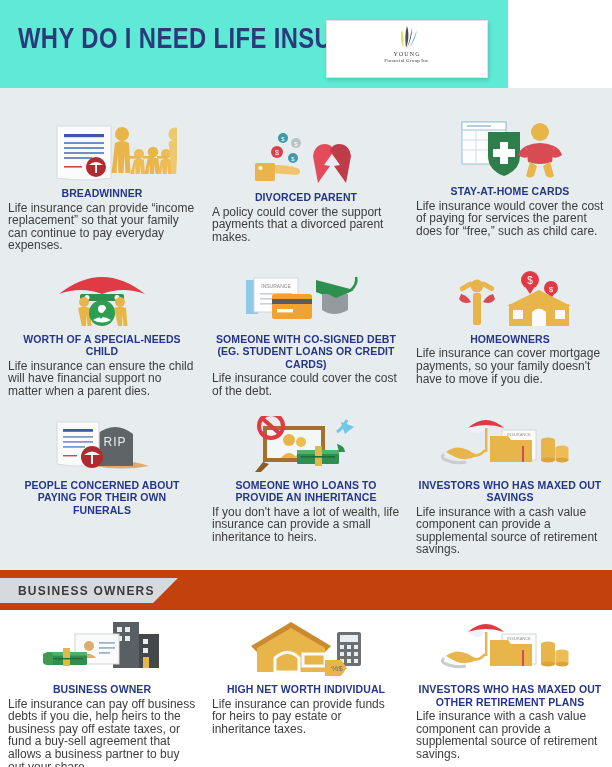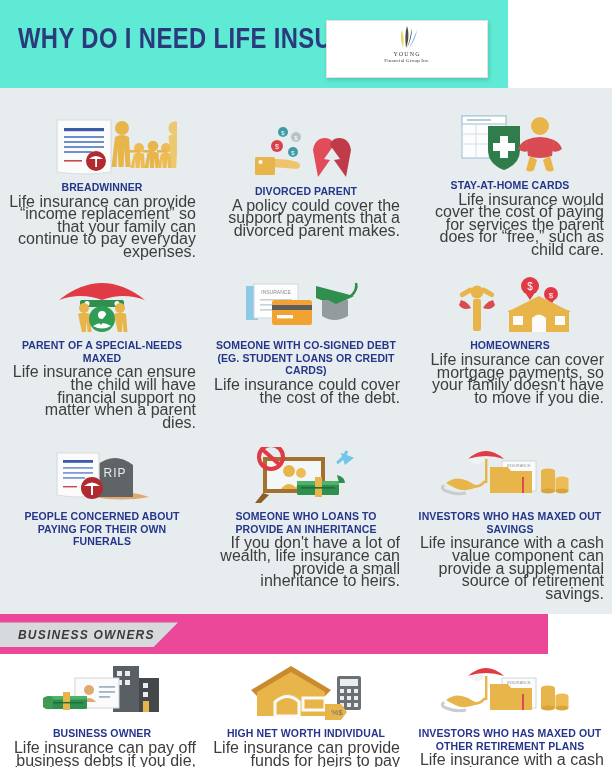--- a/index.html
+++ b/index.html
@@ -39,21 +39,21 @@
   .logo-name{
     font-size:6px;color:#3a3a3a;letter-spacing:1.1px;margin-top:1px;
     font-family:"Liberation Serif", serif;
   }
   .logo-sub{
     font-size:5px;color:#3a3a3a;letter-spacing:0.2px;margin-top:1px;
     font-family:"Liberation Serif", serif;
   }
 
   
-  .sec-blue{background:#e7ecee;width:612px;padding-top:16px;padding-bottom:6px;}
+  .sec-blue{background:#e7ecee;width:612px;padding-top:22px;padding-bottom:6px;}
   .sec-white{background:#ffffff;width:612px;}
 
   .grid{display:flex;width:612px;}
   .cell{
     flex:1 1 33.333%;
     display:flex;flex-direction:column;align-items:center;
     padding:6px 8px 8px 8px;
     box-sizing:border-box;
   }
   .icon-wrap{
@@ -65,32 +65,32 @@
     color:#25358a;
     font-size:10.5px;
     font-weight:bold;
     text-align:center;
     line-height:12.5px;
     letter-spacing:0.1px;
     margin-bottom:2px;
   }
   .cell-body{
     color:#3d3d3d;
-    font-size:16px;
+    font-size:12px;
     line-height:12.6px;
-    text-align:right;
+    text-align:left;
   }
 
   
   .row1 .cell:nth-child(1){padding-top:10px;}
   .row1 .cell:nth-child(2){padding-top:14px;}
   .row1 .cell:nth-child(3){padding-top:8px;}
 
   
-  .banner-zone{background:#ec4899;width:548px;height:40px;position:relative;font-style:italic;}
+  .banner-zone{background:#c2410c;width:612px;height:40px;position:relative;}
   .banner{
     position:absolute;left:0;top:8px;
     height:25px;width:178px;
     background:#d6dadc;
     display:flex;align-items:center;
     -webkit-clip-path:polygon(0 0,100% 0,86% 100%,0 100%);
     clip-path:polygon(0 0,100% 0,86% 100%,0 100%);
   }
   .banner-label{
     color:#3a3a3a;font-size:12px;font-weight:bold;letter-spacing:1.2px;
@@ -215,21 +215,21 @@
             <circle cx="37" cy="34" r="5" fill="#e8b54a"></circle>
             <path d="M31 40 q6 -3 12 0 l1.5 18 h-4 l-.8 -11 -.8 11 h-4 Z" fill="#e8b54a"></path>
             <circle cx="73" cy="34" r="5" fill="#e8b54a"></circle>
             <path d="M67 40 q6 -3 12 0 l1.5 18 h-4 l-.8 -11 -.8 11 h-4 Z" fill="#e8b54a"></path>
             <circle cx="55" cy="45" r="13" fill="#2f9e54"></circle>
             <circle cx="55" cy="41" r="4" fill="#fff"></circle>
             <path d="M46 52 q9 -6 18 0 q-9 5 -18 0 Z" fill="#fff"></path>
             <path d="M50 44 l4 5 l8 -10" stroke="#2f9e54" stroke-width="2.4" fill="none"></path>
           </svg>
         </div>
-        <div class="cell-title">PARENT OF A SPECIAL-NEEDS MAXED</div>
+        <div class="cell-title">WORTH OF A SPECIAL-NEEDS CHILD</div>
         <div class="cell-body">Life insurance can ensure the child will have financial support no matter when a parent dies.</div>
       </div>
 
       <div class="cell">
         <div class="icon-wrap">
           <svg width="140" height="58" viewBox="0 0 140 58">
             <rect x="10" y="10" width="12" height="34" fill="#8ecae6"></rect>
             <rect x="18" y="8" width="44" height="34" fill="#fdfdfd" stroke="#cfd8dc" stroke-width="1"></rect>
             <text x="40" y="18" font-size="5" fill="#8a8a8a" text-anchor="middle" font-family="Liberation Sans, sans-serif">INSURANCE</text>
             <rect x="24" y="23" width="32" height="1.6" fill="#c7d2d8"></rect>

